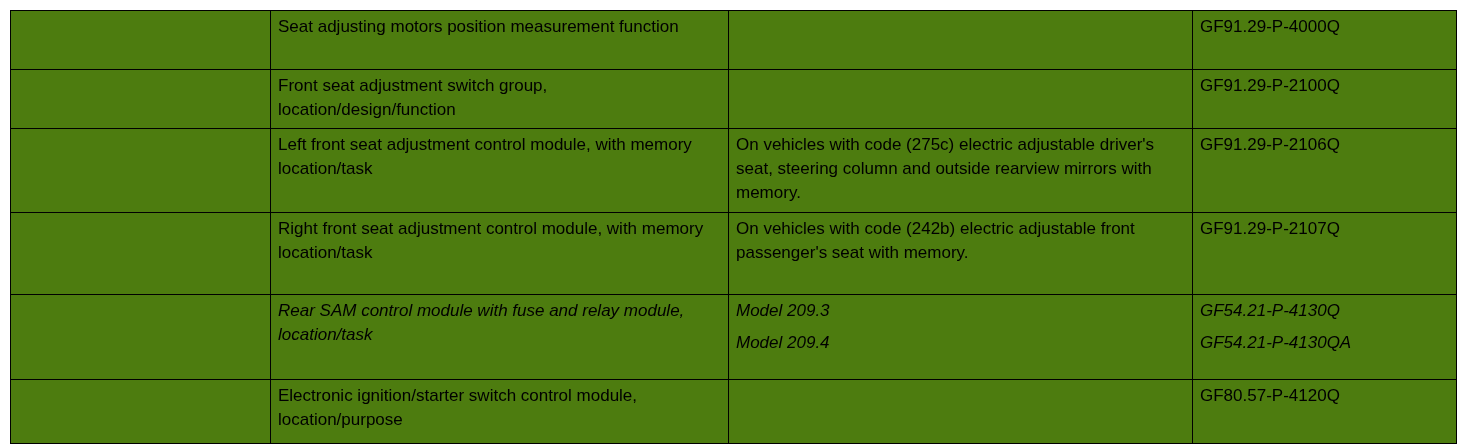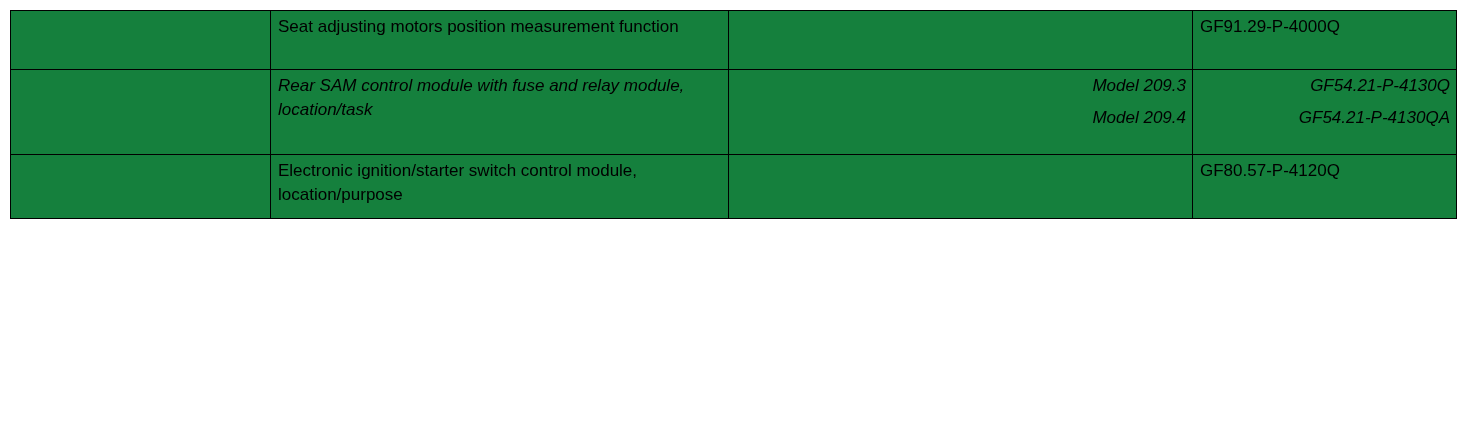--- a/index.html
+++ b/index.html
@@ -34,21 +34,21 @@
   }
 
   table.doc-table td {
     border: 1px solid #000000;
     vertical-align: top;
     padding: 4px 6px 4px 7px;
     font-size: 17px;
     line-height: 24px;
     font-family: "Liberation Sans", sans-serif;
     color: #000000;
-    background: #15803d;
+    background: #4d7c0f;
   }
 
   
   col.c-index  { width: 260px; }
   col.c-topic  { width: 458px; }
   col.c-cond   { width: 464px; }
   col.c-code   { width: 264px; }
 
   td.cell-index { }
   td.cell-topic { }
@@ -56,21 +56,21 @@
   td.cell-code  { white-space: nowrap; }
 
   
   tr.row-1 td { height: 50px; }
   tr.row-2 td { height: 50px; }
   tr.row-3 td { height: 75px; }
   tr.row-4 td { height: 73px; }
   tr.row-5 td { height: 76px; font-style: italic; }
   tr.row-6 td { height: 55px; margin-top: 36px; }
 
-  .sub-entry { display: block; text-align: right; }
+  .sub-entry { display: block; }
   .sub-entry.second { margin-top: 8px; }
 </style>
 </head>
 <body>
 
 <div class="page">
 
   <table class="doc-table">
     <colgroup>
       <col class="c-index">
@@ -80,22 +80,40 @@
     </colgroup>
     <tbody>
 
       <tr class="row-1">
         <td class="cell-index"></td>
         <td class="cell-topic">Seat adjusting motors position measurement function</td>
         <td class="cell-cond"></td>
         <td class="cell-code">GF91.29-P-4000Q</td>
       </tr>
 
+      <tr class="row-2">
+        <td class="cell-index"></td>
+        <td class="cell-topic">Front seat adjustment switch group, location/design/function</td>
+        <td class="cell-cond"></td>
+        <td class="cell-code">GF91.29-P-2100Q</td>
+      </tr>
 
+      <tr class="row-3">
+        <td class="cell-index"></td>
+        <td class="cell-topic">Left front seat adjustment control module, with memory location/task</td>
+        <td class="cell-cond">On vehicles with code (275c) electric adjustable driver's seat, steering column and outside rearview mirrors with memory.</td>
+        <td class="cell-code">GF91.29-P-2106Q</td>
+      </tr>
 
+      <tr class="row-4">
+        <td class="cell-index"></td>
+        <td class="cell-topic">Right front seat adjustment control module, with memory location/task</td>
+        <td class="cell-cond">On vehicles with code (242b) electric adjustable front passenger's seat with memory.</td>
+        <td class="cell-code">GF91.29-P-2107Q</td>
+      </tr>
 
       <tr class="row-5">
         <td class="cell-index"></td>
         <td class="cell-topic">Rear SAM control module with fuse and relay module, location/task</td>
         <td class="cell-cond">
           <span class="sub-entry first">Model 209.3</span>
           <span class="sub-entry second">Model 209.4</span>
         </td>
         <td class="cell-code">
           <span class="sub-entry first">GF54.21-P-4130Q</span>

